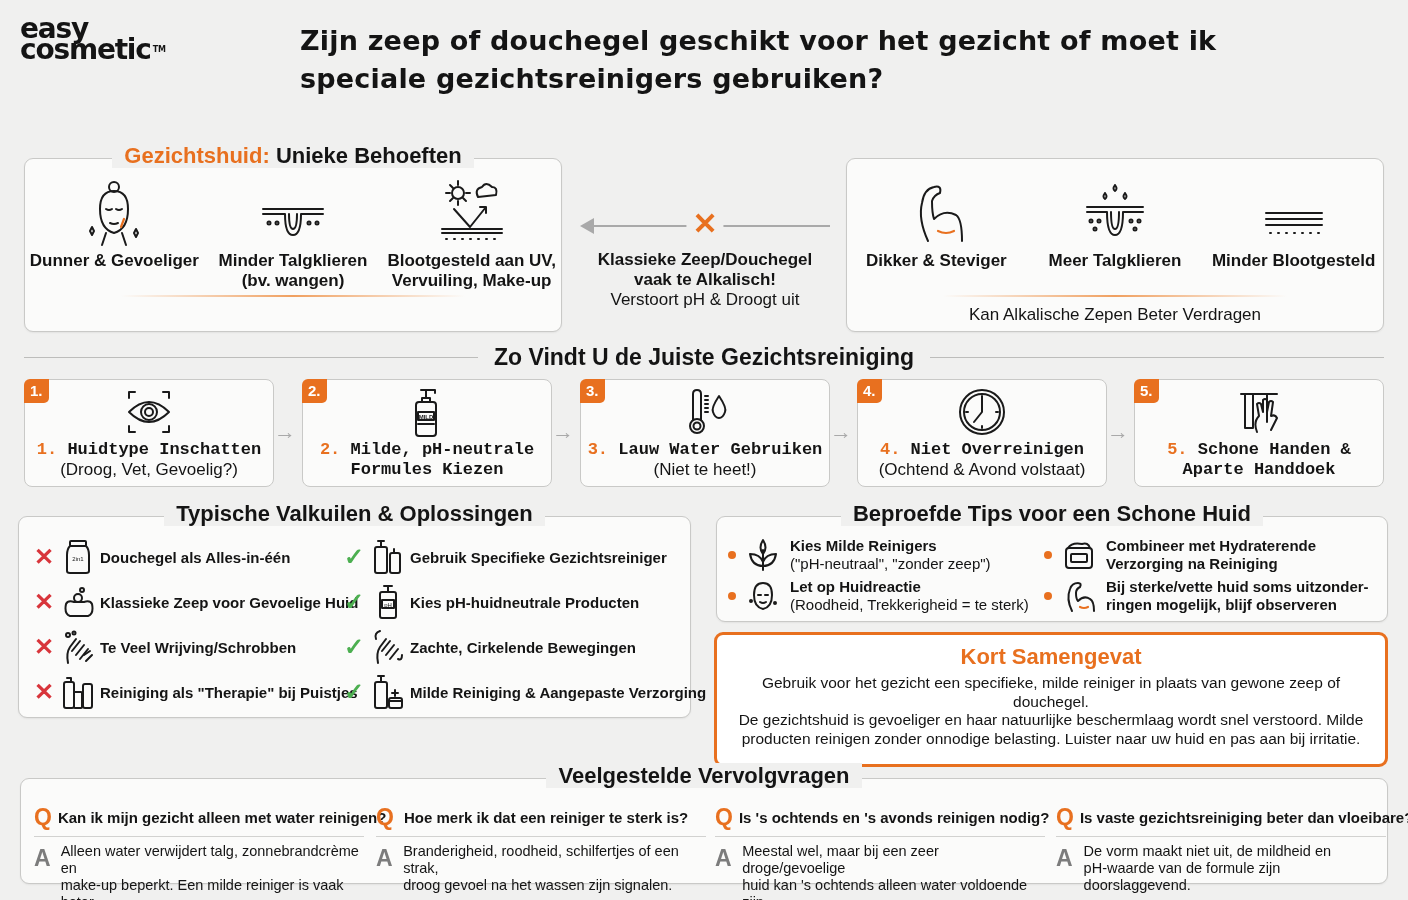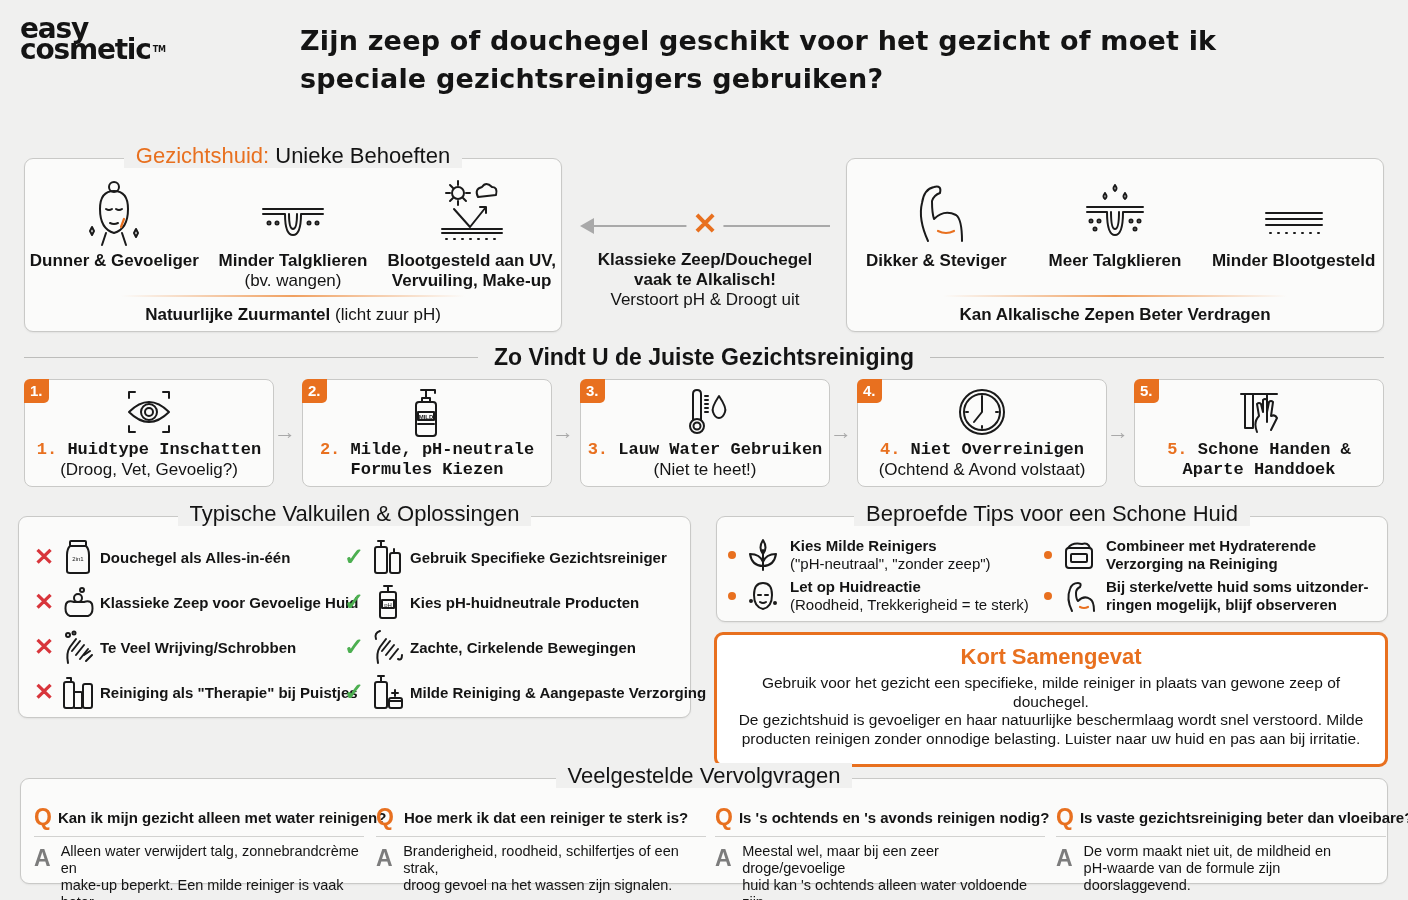--- a/index.html
+++ b/index.html
@@ -8,28 +8,28 @@
   .orange { color: #e8701f; }
 
   
   .logo { position: absolute; left: 20px; top: 18px; line-height: 21px; font-weight: bold; font-size: 28px; letter-spacing: -1.2px; font-family: "DejaVu Sans", sans-serif; }
   .logo .tm { font-size: 8px; letter-spacing: 0; vertical-align: top; margin-left: 2px; }
   .title { position: absolute; left: 300px; top: 22px; width: 1000px; font-family: "DejaVu Sans", sans-serif; font-weight: bold; font-size: 27px; line-height: 38px; letter-spacing: 0.2px; }
 
   
   .card { position: absolute; background: #fbfbfa; border: 1.5px solid #c9c9c7; border-radius: 9px; box-shadow: 0 1px 2px rgba(0,0,0,0.06); }
   .card-title { position: absolute; top: -16px; left: 0; right: 0; text-align: center; }
-  .card-title span.bg { background: #f0f0ef; padding: 0 12px; font-weight: normal; font-size: 22px; }
+  .card-title span.bg { background: #f0f0ef; padding: 0 12px; font-weight: bold; font-size: 22px; }
 
   
   .skin-items { position: absolute; top: 20px; left: 0; right: 0; display: flex; justify-content: space-around; }
   .skin-item { width: 170px; text-align: center; }
   .skin-item svg { width: 64px; height: 70px; display: block; margin: 0 auto 2px; }
   .skin-label { font-size: 17px; font-weight: bold; line-height: 20px; }
-  .skin-label .light { font-weight: normal; display: block; }
+  .skin-label .light { font-weight: bold; display: block; }
   .skin-footer { position: absolute; bottom: 6px; left: 0; right: 0; text-align: center; font-size: 17px; }
   .skin-footer .b { font-weight: bold; }
   .glow-line { position: absolute; bottom: 34px; left: 18%; right: 18%; height: 2px; background: linear-gradient(90deg, transparent, #f0a060, transparent); }
 
   
   .mid { position: absolute; left: 580px; top: 210px; width: 250px; text-align: center; }
   .mid-arrow { position: relative; height: 30px; }
   .mid-arrow .line { position: absolute; top: 15px; left: 8px; right: 0; height: 2px; background: #a9a9a9; }
   .mid-arrow .head { position: absolute; left: 0; top: 8px; width: 0; height: 0; border-top: 8px solid transparent; border-bottom: 8px solid transparent; border-right: 14px solid #a9a9a9; }
   .mid-arrow .x { position: absolute; left: 50%; top: -2px; transform: translateX(-50%); background: #f0f0ef; padding: 0 6px; color: #e8701f; font-size: 30px; font-weight: bold; line-height: 32px; }
@@ -121,21 +121,20 @@
           <path class="st" d="M18 2v4 M18 22v4 M6 14h4 M26 14h4 M10 6l3 3 M23 19l3 3 M10 22l3-3"></path>
           <path class="st" d="M38 18 q-4 -8 4 -10 q4 -6 10 0 q6 0 4 8z"></path>
           <path class="st" d="M14 30 L30 48 L46 28 M40 28 h6 v6"></path>
           <path class="st" d="M2 50 H62 M2 54 H62"></path>
           <path class="st" d="M6 60h1 M14 60h1 M22 60h1 M30 60h1 M38 60h1 M46 60h1 M54 60h1"></path>
         </svg>
       <div class="skin-label">Blootgesteld aan UV, Vervuiling, Make-up</div>
     </div>
   </div>
   <div class="glow-line"></div>
-  <div class="skin-footer"><span class="b">Natuurlijke Zuurmantel</span> <span>(licht zuur pH)</span></div>
 </div>
 
 <div class="mid">
   <div class="mid-arrow">
     <div class="head"></div>
       <div class="line"></div>
     <div class="x">✕</div>
   </div>
   <div class="mid-text">
     <span class="b">Klassieke Zeep/Douchegel</span>
@@ -169,21 +168,21 @@
     </div>
     <div class="skin-item">
       <svg viewBox="0 0 64 70">
           <path class="st" d="M4 34 H60 M4 40 H60 M4 46 H60"></path>
           <path class="st" d="M8 54h1 M16 54h1 M24 54h1 M32 54h1 M40 54h1 M48 54h1 M56 54h1"></path>
         </svg>
       <div class="skin-label">Minder Blootgesteld</div>
     </div>
   </div>
   <div class="glow-line"></div>
-  <div class="skin-footer b" style="font-weight:bold;"><span>Kan Alkalische Zepen Beter Verdragen</span></div>
+  <div class="skin-footer b" style="font-weight:normal;"><span>Kan Alkalische Zepen Beter Verdragen</span></div>
 </div>
 
 <div class="section-head" style="top:344px;">
   <div class="rule"></div>
     <div class="txt">Zo Vindt U de Juiste Gezichtsreiniging</div>
     <div class="rule"></div>
 </div>
 
 <div class="step" style="left:24px;">
   <div class="num">1.</div>

